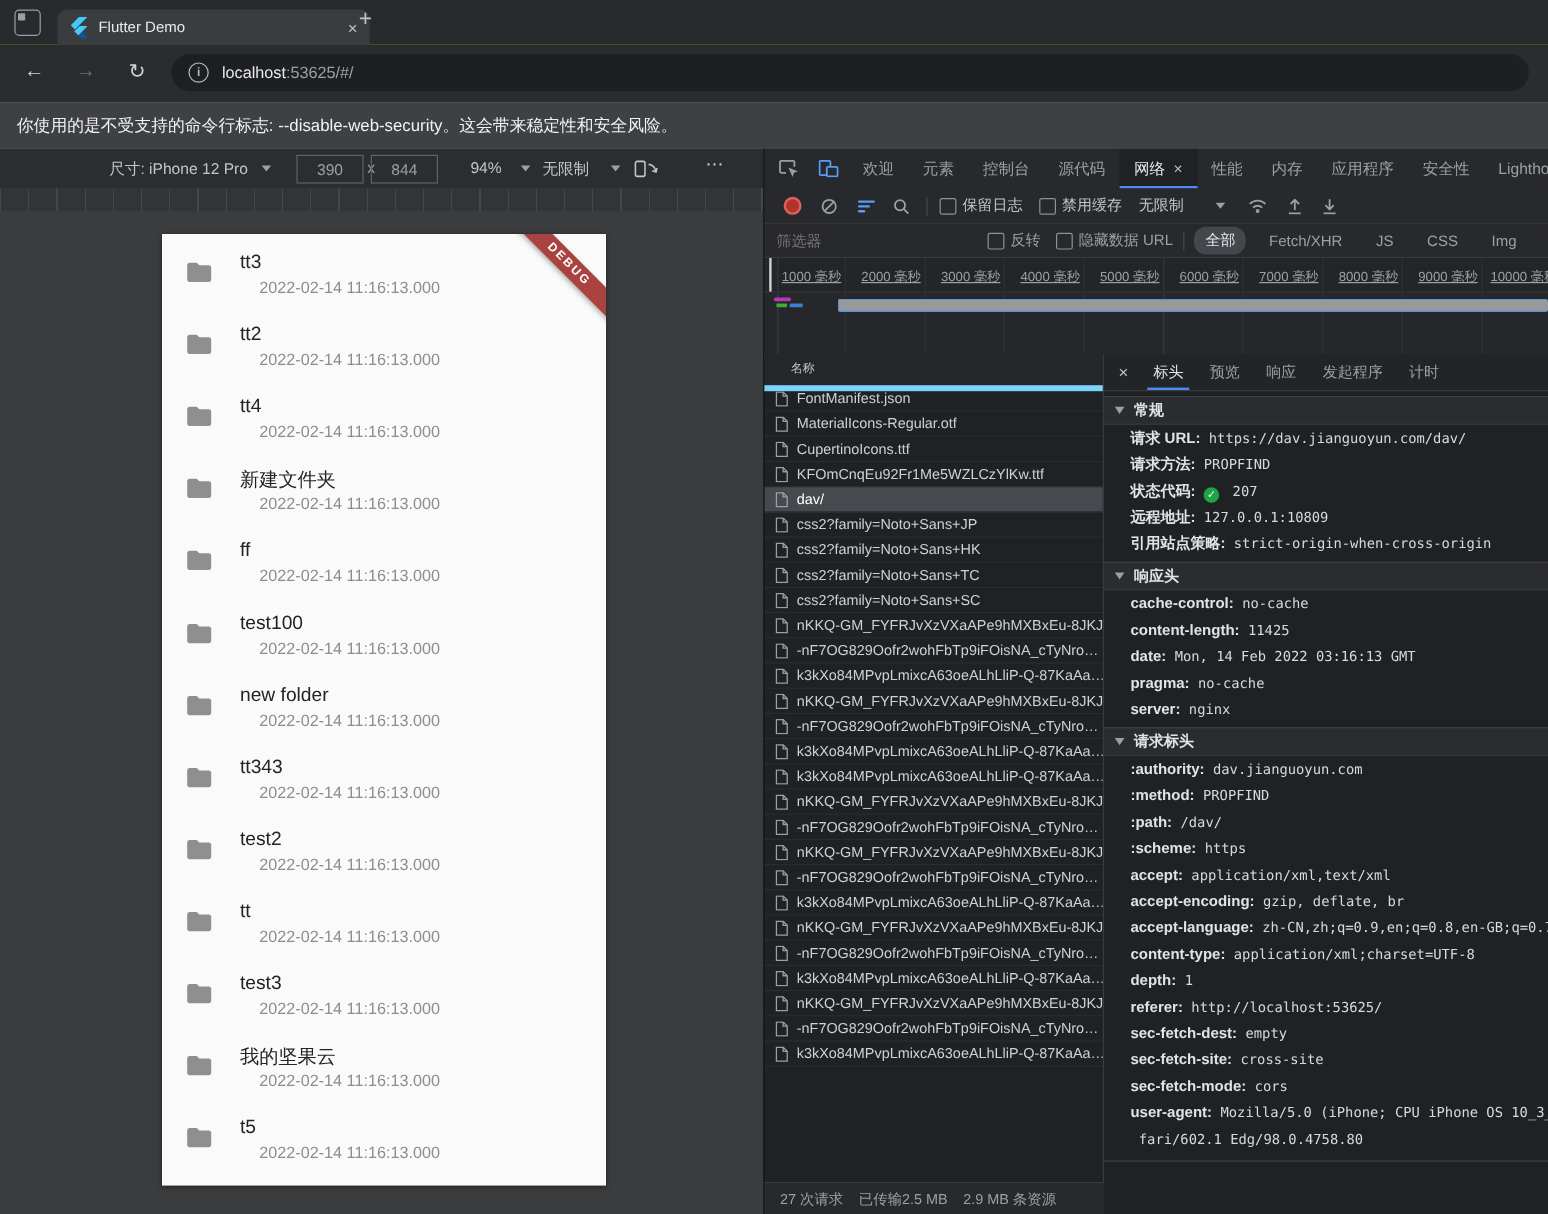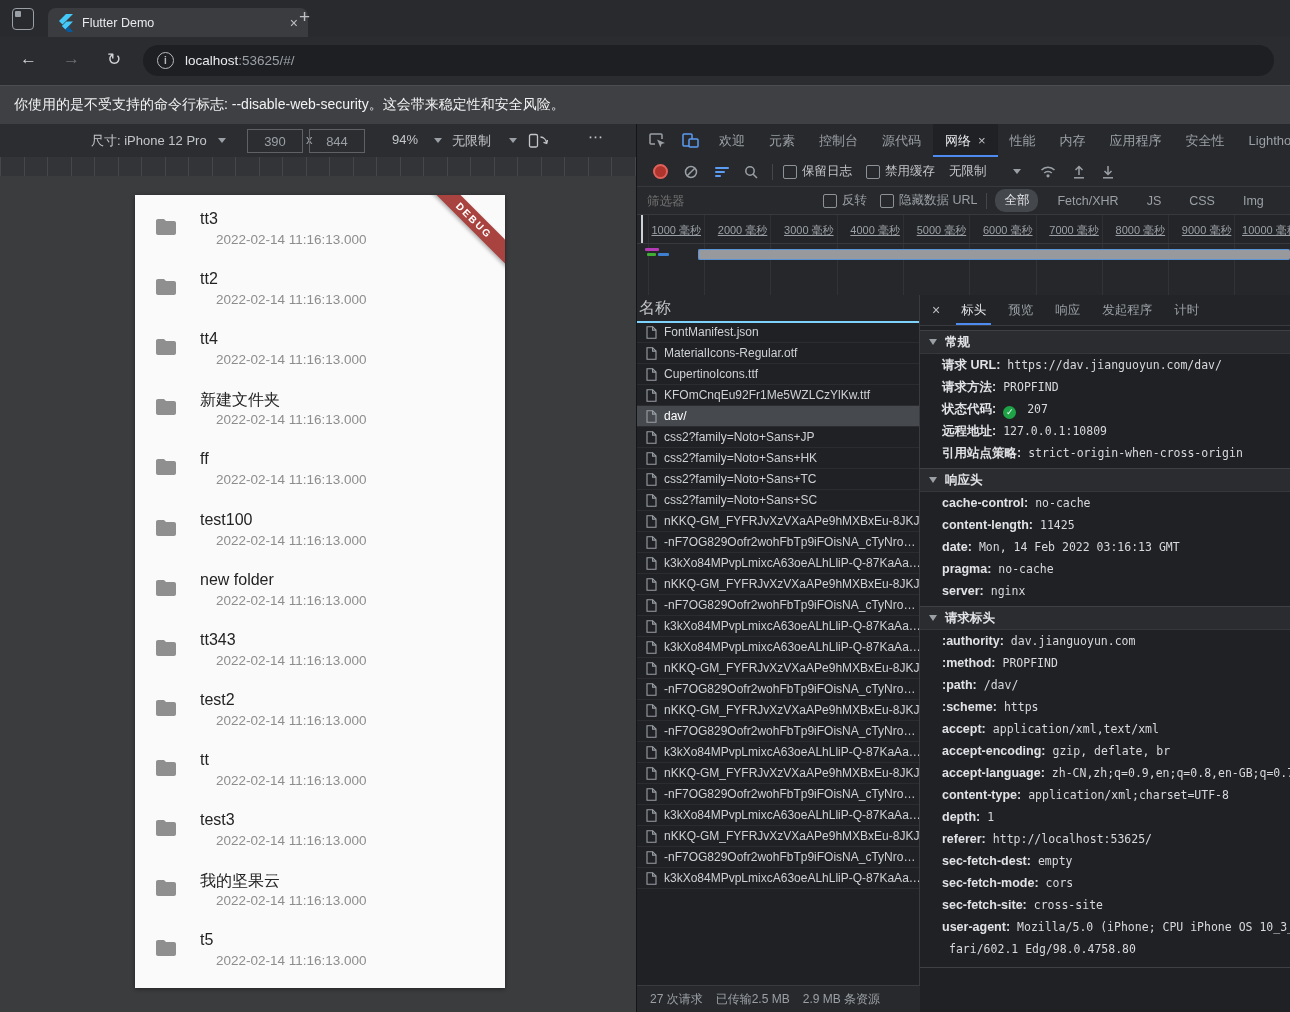--- a/index.html
+++ b/index.html
@@ -81,21 +81,21 @@
   .tick-zero{position:absolute;left:4px;top:0;bottom:0;width:2px;background:#ced2d7;}
   .tick-label{position:absolute;top:8px;width:62px;text-align:right;font-size:11px;color:#9aa0a6;text-decoration:underline;}
 
   .overview{position:relative;height:54px;background:#26272a;border-bottom:1px solid #38393c;
             background-image:repeating-linear-gradient(90deg,#323336 0 1px,transparent 1px 66.3px);background-position:67px 0;}
   .ov-sel{position:absolute;left:61px;right:0;top:5px;height:9px;background:#97999d;border:1px solid #5a93d6;border-right:none;border-radius:2px;}
   .ov-mark{position:absolute;height:3px;border-radius:1px;}
 
   .net-body{position:absolute;left:0;top:171px;right:0;bottom:0;}
   .req-col{position:absolute;left:0;top:0;bottom:0;width:283px;border-right:1px solid #3a3b3e;box-sizing:border-box;}
-  .req-header{height:26px;line-height:26px;padding-left:2px;font-size:16px;color:#c3c6c9;background:#26272a;border-bottom:2px solid #7dd3fc;}
+  .req-header{height:26px;line-height:26px;padding-left:22px;font-size:10px;color:#c3c6c9;background:#26272a;border-bottom:5px solid #7dd3fc;}
   .req-list{position:absolute;left:0;right:0;top:27px;bottom:27px;overflow:hidden;}
   .req-row{height:21px;display:flex;align-items:center;gap:7px;padding-left:9px;font-size:12px;color:#ced1d5;
            border-bottom:1px solid #2b2c2f;box-sizing:border-box;white-space:nowrap;overflow:hidden;}
   .req-row.selected{background:#46494e;color:#fff;}
   .req-row svg{flex:0 0 auto;}
   .req-status{position:absolute;left:0;bottom:0;width:283px;height:27px;background:#28292c;border-top:1px solid #3a3b3e;
               display:flex;align-items:center;gap:13px;padding-left:13px;font-size:12px;color:#9aa0a6;box-sizing:border-box;}
 
   .details{position:absolute;left:283px;top:0;right:0;bottom:0;overflow:hidden;background:#202124;}
   .det-tabs{height:30px;display:flex;align-items:center;font-size:12.5px;color:#9aa0a6;border-bottom:1px solid #3a3b3e;background:#232427;}
@@ -625,22 +625,22 @@
             <div class="kv"><span class="k">:method:</span><span class="v">PROPFIND</span></div>
             <div class="kv"><span class="k">:path:</span><span class="v">/dav/</span></div>
             <div class="kv"><span class="k">:scheme:</span><span class="v">https</span></div>
             <div class="kv"><span class="k">accept:</span><span class="v">application/xml,text/xml</span></div>
             <div class="kv"><span class="k">accept-encoding:</span><span class="v">gzip, deflate, br</span></div>
             <div class="kv"><span class="k">accept-language:</span><span class="v">zh-CN,zh;q=0.9,en;q=0.8,en-GB;q=0.7,en</span></div>
             <div class="kv"><span class="k">content-type:</span><span class="v">application/xml;charset=UTF-8</span></div>
             <div class="kv"><span class="k">depth:</span><span class="v">1</span></div>
             <div class="kv"><span class="k">referer:</span><span class="v">http://localhost:53625/</span></div>
             <div class="kv"><span class="k">sec-fetch-dest:</span><span class="v">empty</span></div>
+            <div class="kv"><span class="k">sec-fetch-site:</span><span class="v">cross-site</span></div>
             <div class="kv"><span class="k">sec-fetch-mode:</span><span class="v">cors</span></div>
-            <div class="kv"><span class="k">sec-fetch-site:</span><span class="v">cross-site</span></div>
             <div class="kv"><span class="k">user-agent:</span><span class="v">Mozilla/5.0 (iPhone; CPU iPhone OS 10_3_1 li</span></div>
             <div class="kv"><span class="v">fari/602.1 Edg/98.0.4758.80</span></div>
             <div class="sec-end"></div>
           </div>
       </div>
     </div>
 
   </div>
 </div>
 

